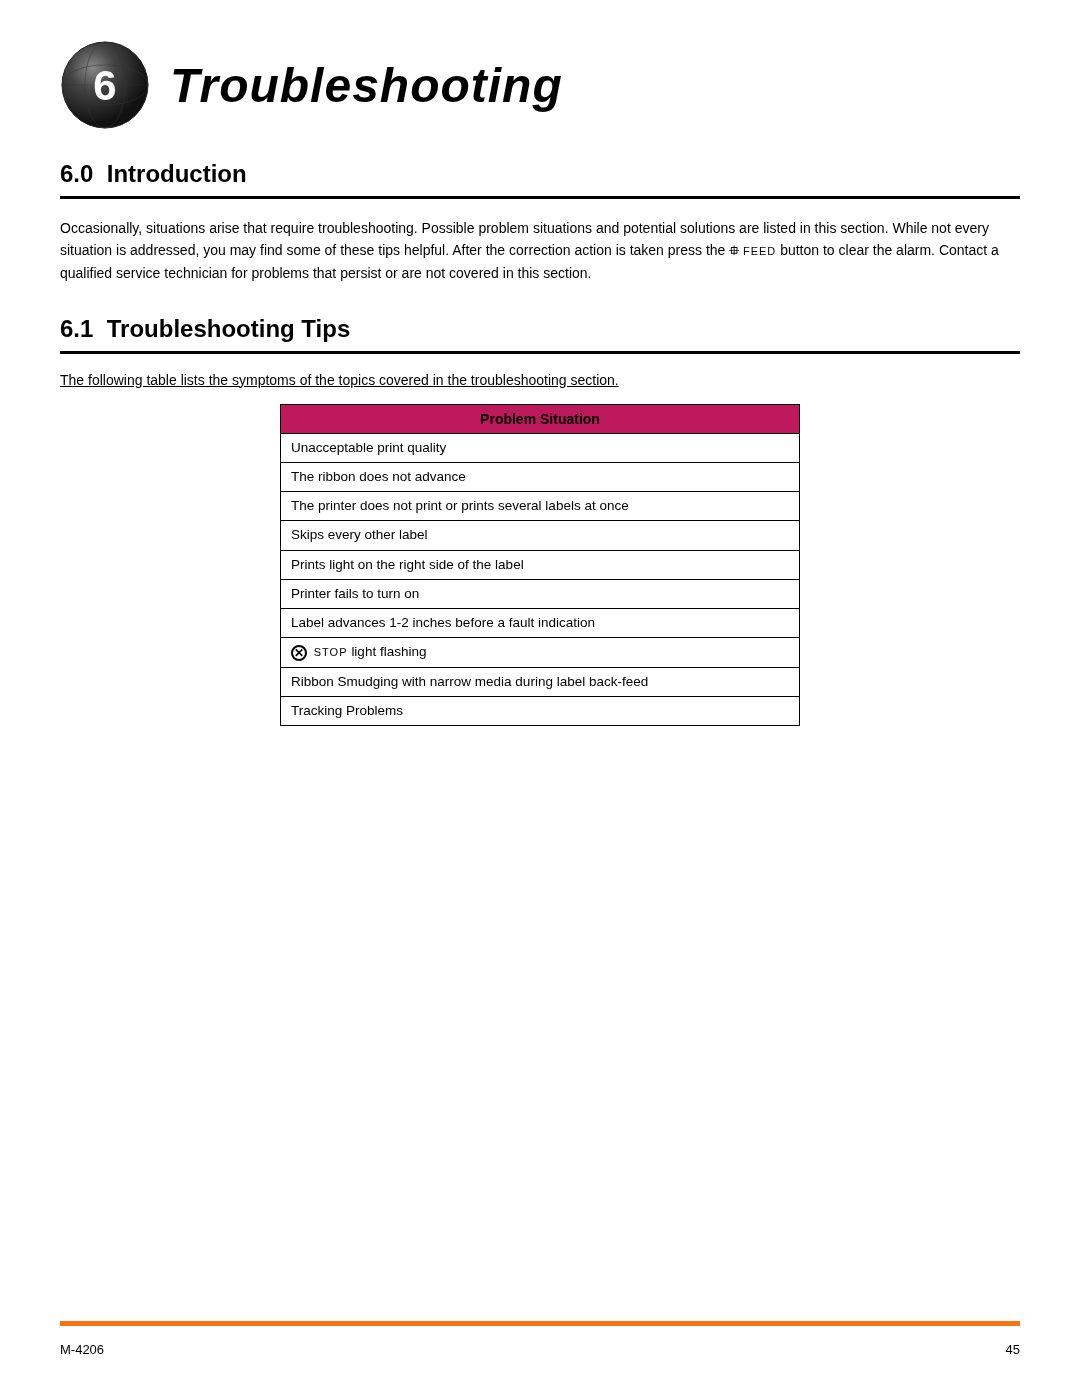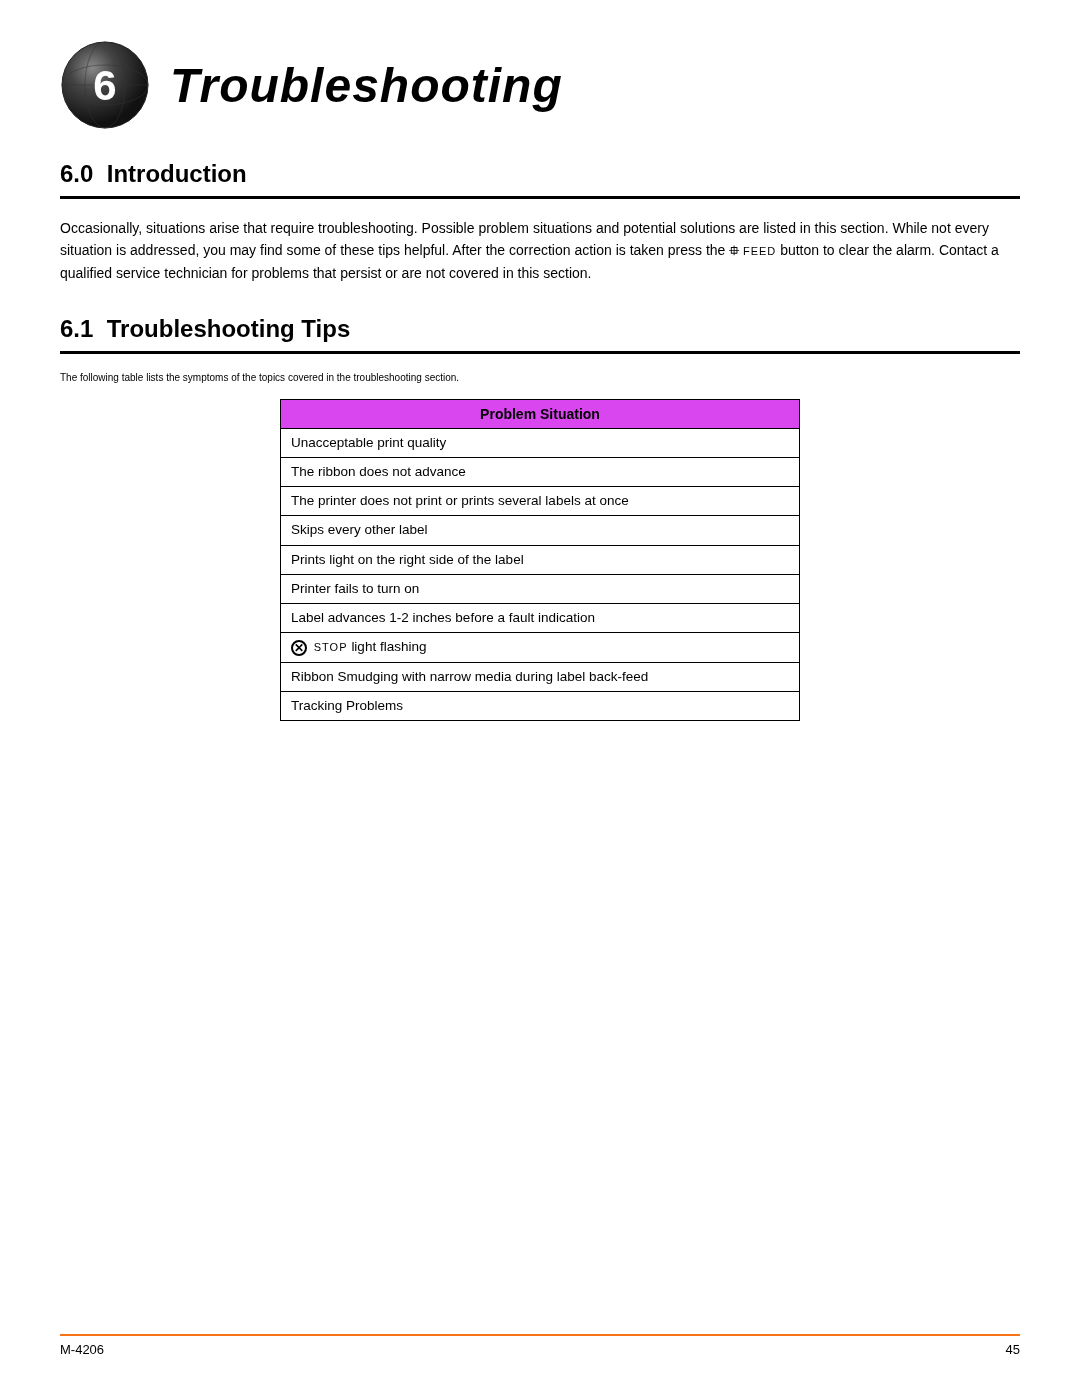--- a/index.html
+++ b/index.html
@@ -69,38 +69,39 @@
     }
 
     .feed-icon {
       font-size: 13px;
       font-weight: bold;
       display: inline;
     }
 
     
     .tips-intro {
-      font-size: 10px;
+      font-size: 14px;
       margin-bottom: 16px;
+      text-decoration: underline;
     }
 
     .tips-table-wrapper {
       display: flex;
       justify-content: center;
       margin-top: 10px;
     }
 
     .tips-table {
       border-collapse: collapse;
       width: 520px;
       border: 1px solid #000;
     }
 
     .tips-table th {
-      background-color: #d946ef;
+      background-color: #be185d;
       font-weight: bold;
       font-size: 14px;
       padding: 6px 10px;
       border: 1px solid #000;
       text-align: center;
     }
 
     .tips-table td {
       padding: 4px 10px;
       border: 1px solid #000;
@@ -130,22 +131,22 @@
       letter-spacing: 1px;
       vertical-align: middle;
     }
 
     
     .page-footer {
       position: absolute;
       bottom: 40px;
       left: 60px;
       right: 60px;
-      border-top: 2px solid #f97316;
-      padding-top: 6px;
+      border-top: 5px solid #f97316;
+      padding-top: 16px;
       display: flex;
       justify-content: space-between;
       font-size: 13px;
     }
 
     
     .icon-circle {
       width: 90px;
       height: 90px;
     }

